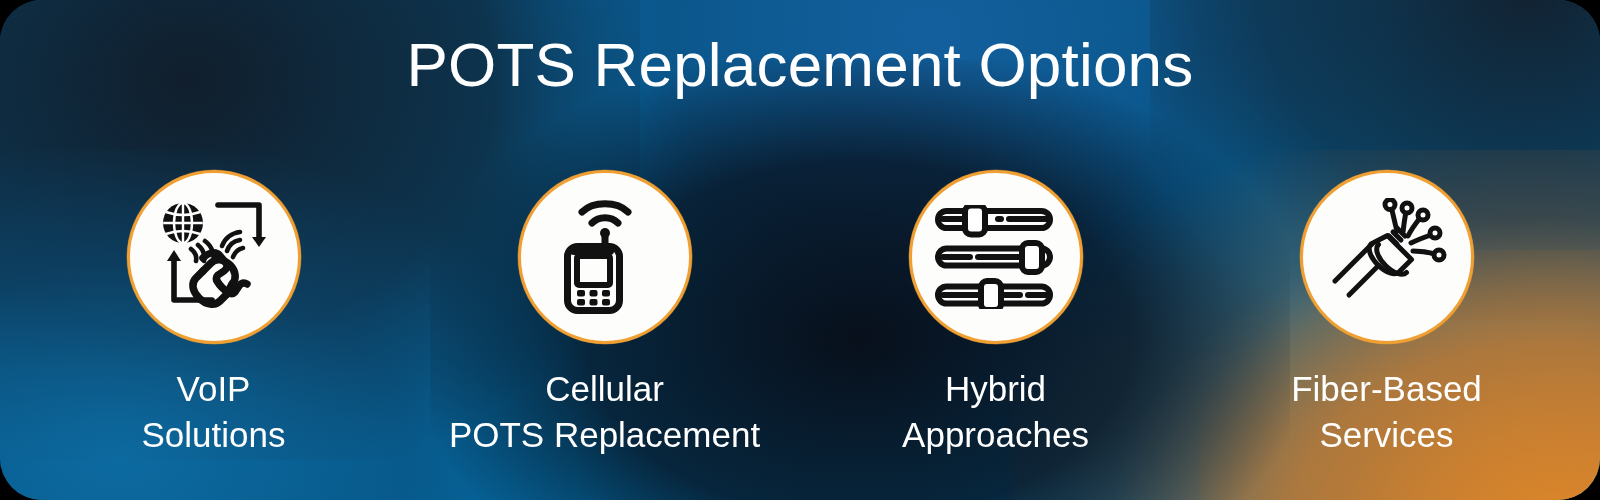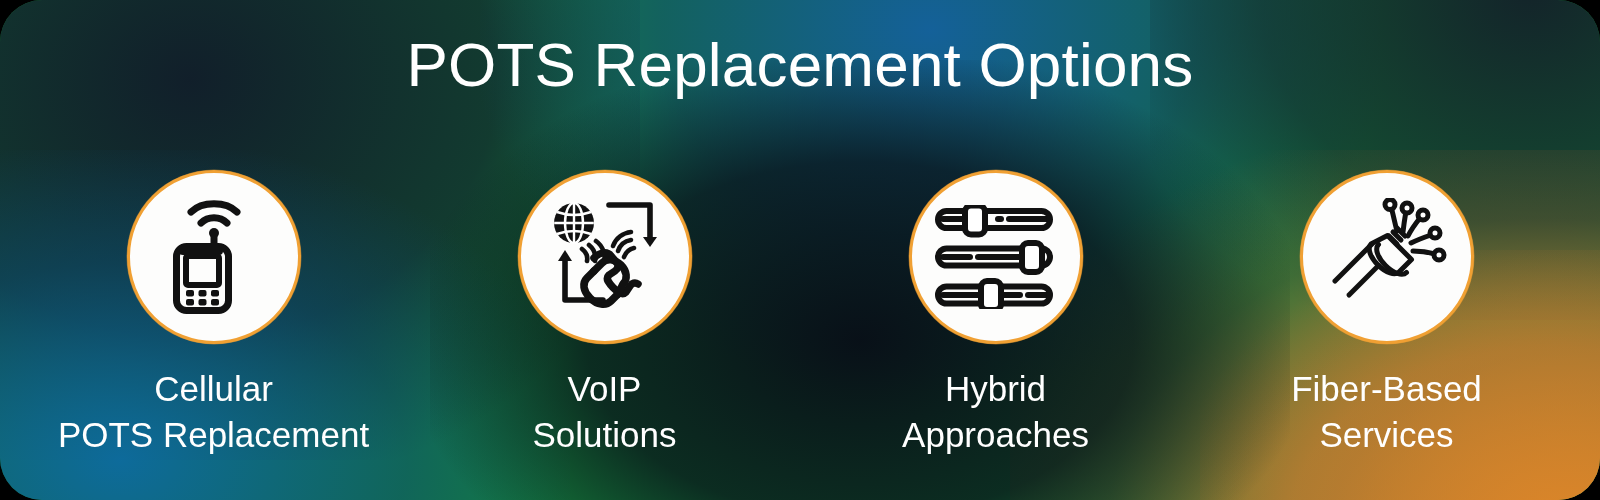--- a/index.html
+++ b/index.html
@@ -4,21 +4,21 @@
 <style>
   html,body{margin:0;padding:0;background:#000;}
   body{width:1600px;height:500px;overflow:hidden;font-family:"Liberation Sans",sans-serif;}
 
   .card{
     position:relative;
     width:1600px;height:500px;
     box-sizing:border-box;
     border-radius:42px;
     overflow:hidden;
-    background:#15803d;
+    background:#0369a1;
     isolation:isolate;
   }
   
   .glow{position:absolute;pointer-events:none;}
   .g-blue-top{
     left:480px;top:-330px;width:900px;height:720px;
     background:radial-gradient(ellipse at center, rgba(20,95,158,0.95) 0%, rgba(17,72,122,0.55) 42%, rgba(13,34,56,0.0) 72%);
   }
   .g-blue-left{
     left:-330px;top:150px;width:900px;height:620px;
@@ -102,20 +102,63 @@
   <div class="glow g-navy-topright"></div>
   <div class="glow g-orange"></div>
   <div class="glow g-orange-corner"></div>
   <div class="glow g-dark-center"></div>
 
   <div class="content">
 
     <div class="title">POTS Replacement Options</div>
 
     <div class="cards-row">
+
+      <div class="option">
+        <div class="icon-circle">
+          <span>
+            <svg width="118" height="116" viewBox="0 0 118 116" fill="none">
+
+              <circle cx="28" cy="24" r="20" fill="#111111"></circle>
+              <g stroke="#ffffff" stroke-width="2.4" fill="none">
+                <ellipse cx="28" cy="24" rx="9" ry="20"></ellipse>
+                <line x1="8.2" y1="24" x2="47.8" y2="24"></line>
+                <path d="M11 13 Q28 19, 45 13"></path>
+                <path d="M11 35 Q28 29, 45 35"></path>
+                <line x1="28" y1="4" x2="28" y2="44"></line>
+              </g>
+
+              <g stroke="#111111" stroke-width="4.6" stroke-linecap="round" fill="none">
+                <path d="M43 46 C48 50, 50 56, 49 62"></path>
+                <path d="M36 50 C40 53, 42 57, 41 62"></path>
+                <path d="M50 42 C57 47, 60 56, 58 64"></path>
+              </g>
+
+              <g stroke="#111111" stroke-width="4.6" stroke-linecap="round" fill="none">
+                <path d="M72 52 C74 46, 79 42, 85 41"></path>
+                <path d="M78 58 C80 53, 83 50, 88 49"></path>
+                <path d="M67 47 C70 39, 77 34, 85 33"></path>
+              </g>
+
+              <path d="M72 63 C79 56, 86 57, 89 61 L95 68 C97 71, 96 74, 93 76 L87 80 C85 82, 85 84, 86 86 C89 91, 93 95, 98 98 C100 99, 102 99, 104 97 L108 91 C110 88, 113 87, 116 89" stroke="#111111" stroke-width="7.5" stroke-linecap="round" stroke-linejoin="round" fill="none" transform="translate(-24,-4)"></path>
+              <path d="M48 72 L41 79 C36 84, 37 92, 44 99 C51 106, 60 107, 65 102 L72 95" stroke="#111111" stroke-width="7.5" stroke-linecap="round" stroke-linejoin="round" fill="none"></path>
+              <path d="M48 72 L56 64 C61 59, 69 60, 75 66 C81 72, 82 80, 77 85 L72 95" stroke="#111111" stroke-width="7.5" stroke-linecap="round" stroke-linejoin="round" fill="none"></path>
+
+              <g stroke="#111111" stroke-width="5.6" stroke-linecap="round" stroke-linejoin="round" fill="none">
+                <path d="M63 6 L104 6 L104 40"></path>
+                <path d="M19 58 L19 101 L57 101"></path>
+              </g>
+              <path d="M97 38 L104 48 L111 38 Z" fill="#111111"></path>
+              <path d="M12 62 L19 51 L26 62 Z" fill="#111111"></path>
+            </svg>
+          </span>
+        </div>
+        <div class="option-label">VoIP
+Solutions</div>
+      </div>
 
       <div class="option">
         <div class="icon-circle">
           <span>
             <svg width="112" height="118" viewBox="0 0 112 118" fill="none">
               <g stroke="#111111" stroke-width="7" stroke-linecap="round" stroke-linejoin="round">
                 <path d="M33 14 C44 3, 68 3, 79 14" fill="none"></path>
                 <path d="M43 25 C50 18, 62 18, 69 25" fill="none"></path>
               </g>
               <circle cx="56" cy="35" r="5" fill="#111111"></circle>
@@ -134,63 +177,20 @@
             </svg>
           </span>
         </div>
         <div class="option-label">Cellular
 POTS Replacement</div>
       </div>
 
       <div class="option">
         <div class="icon-circle">
           <span>
-            <svg width="118" height="116" viewBox="0 0 118 116" fill="none">
-
-              <circle cx="28" cy="24" r="20" fill="#111111"></circle>
-              <g stroke="#ffffff" stroke-width="2.4" fill="none">
-                <ellipse cx="28" cy="24" rx="9" ry="20"></ellipse>
-                <line x1="8.2" y1="24" x2="47.8" y2="24"></line>
-                <path d="M11 13 Q28 19, 45 13"></path>
-                <path d="M11 35 Q28 29, 45 35"></path>
-                <line x1="28" y1="4" x2="28" y2="44"></line>
-              </g>
-
-              <g stroke="#111111" stroke-width="4.6" stroke-linecap="round" fill="none">
-                <path d="M43 46 C48 50, 50 56, 49 62"></path>
-                <path d="M36 50 C40 53, 42 57, 41 62"></path>
-                <path d="M50 42 C57 47, 60 56, 58 64"></path>
-              </g>
-
-              <g stroke="#111111" stroke-width="4.6" stroke-linecap="round" fill="none">
-                <path d="M72 52 C74 46, 79 42, 85 41"></path>
-                <path d="M78 58 C80 53, 83 50, 88 49"></path>
-                <path d="M67 47 C70 39, 77 34, 85 33"></path>
-              </g>
-
-              <path d="M72 63 C79 56, 86 57, 89 61 L95 68 C97 71, 96 74, 93 76 L87 80 C85 82, 85 84, 86 86 C89 91, 93 95, 98 98 C100 99, 102 99, 104 97 L108 91 C110 88, 113 87, 116 89" stroke="#111111" stroke-width="7.5" stroke-linecap="round" stroke-linejoin="round" fill="none" transform="translate(-24,-4)"></path>
-              <path d="M48 72 L41 79 C36 84, 37 92, 44 99 C51 106, 60 107, 65 102 L72 95" stroke="#111111" stroke-width="7.5" stroke-linecap="round" stroke-linejoin="round" fill="none"></path>
-              <path d="M48 72 L56 64 C61 59, 69 60, 75 66 C81 72, 82 80, 77 85 L72 95" stroke="#111111" stroke-width="7.5" stroke-linecap="round" stroke-linejoin="round" fill="none"></path>
-
-              <g stroke="#111111" stroke-width="5.6" stroke-linecap="round" stroke-linejoin="round" fill="none">
-                <path d="M63 6 L104 6 L104 40"></path>
-                <path d="M19 58 L19 101 L57 101"></path>
-              </g>
-              <path d="M97 38 L104 48 L111 38 Z" fill="#111111"></path>
-              <path d="M12 62 L19 51 L26 62 Z" fill="#111111"></path>
-            </svg>
-          </span>
-        </div>
-        <div class="option-label">VoIP
-Solutions</div>
-      </div>
-
-      <div class="option">
-        <div class="icon-circle">
-          <span>
             <svg width="124" height="104" viewBox="0 0 124 104" fill="none">
               <g stroke="#111111" stroke-width="6" stroke-linecap="round" fill="none">
 
                 <path d="M9 14 L40 14"></path>
                 <path d="M64 14 L67 14"></path>
                 <path d="M75 14 L115 14"></path>
                 <rect x="4" y="6" width="112" height="17" rx="8.5"></rect>
 
                 <path d="M9 52 L36 52"></path>
                 <path d="M44 52 L96 52"></path>

